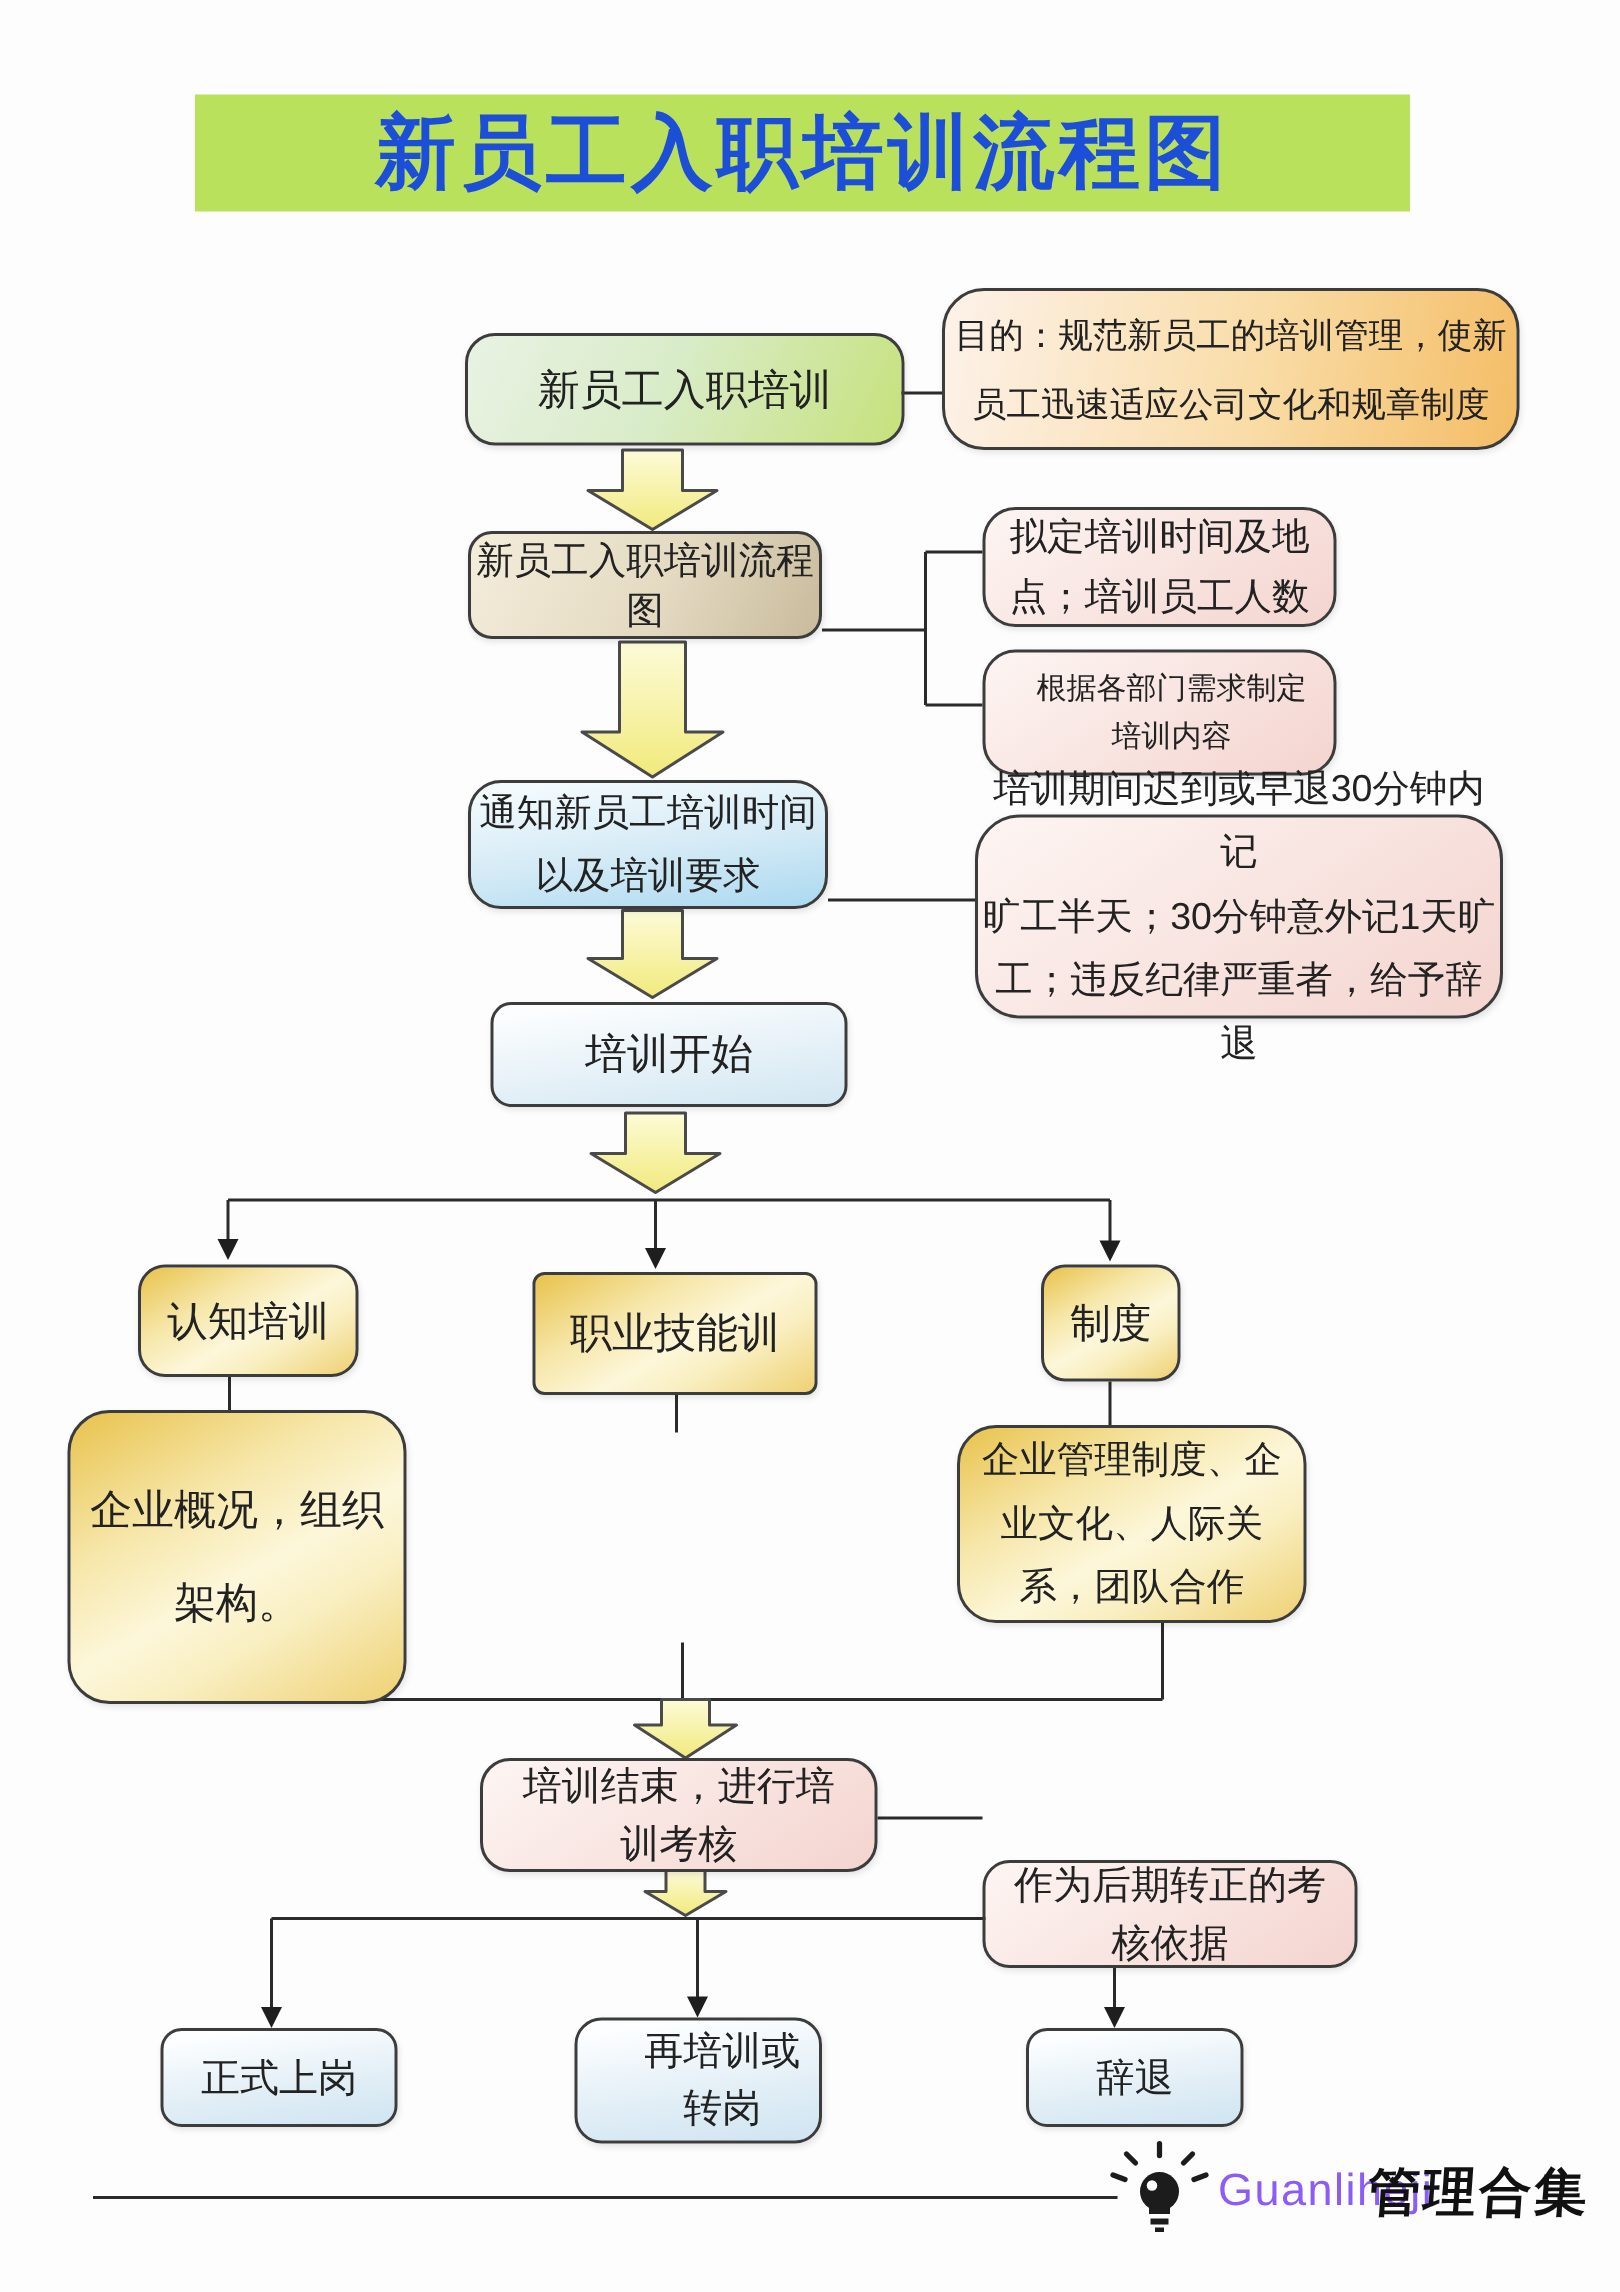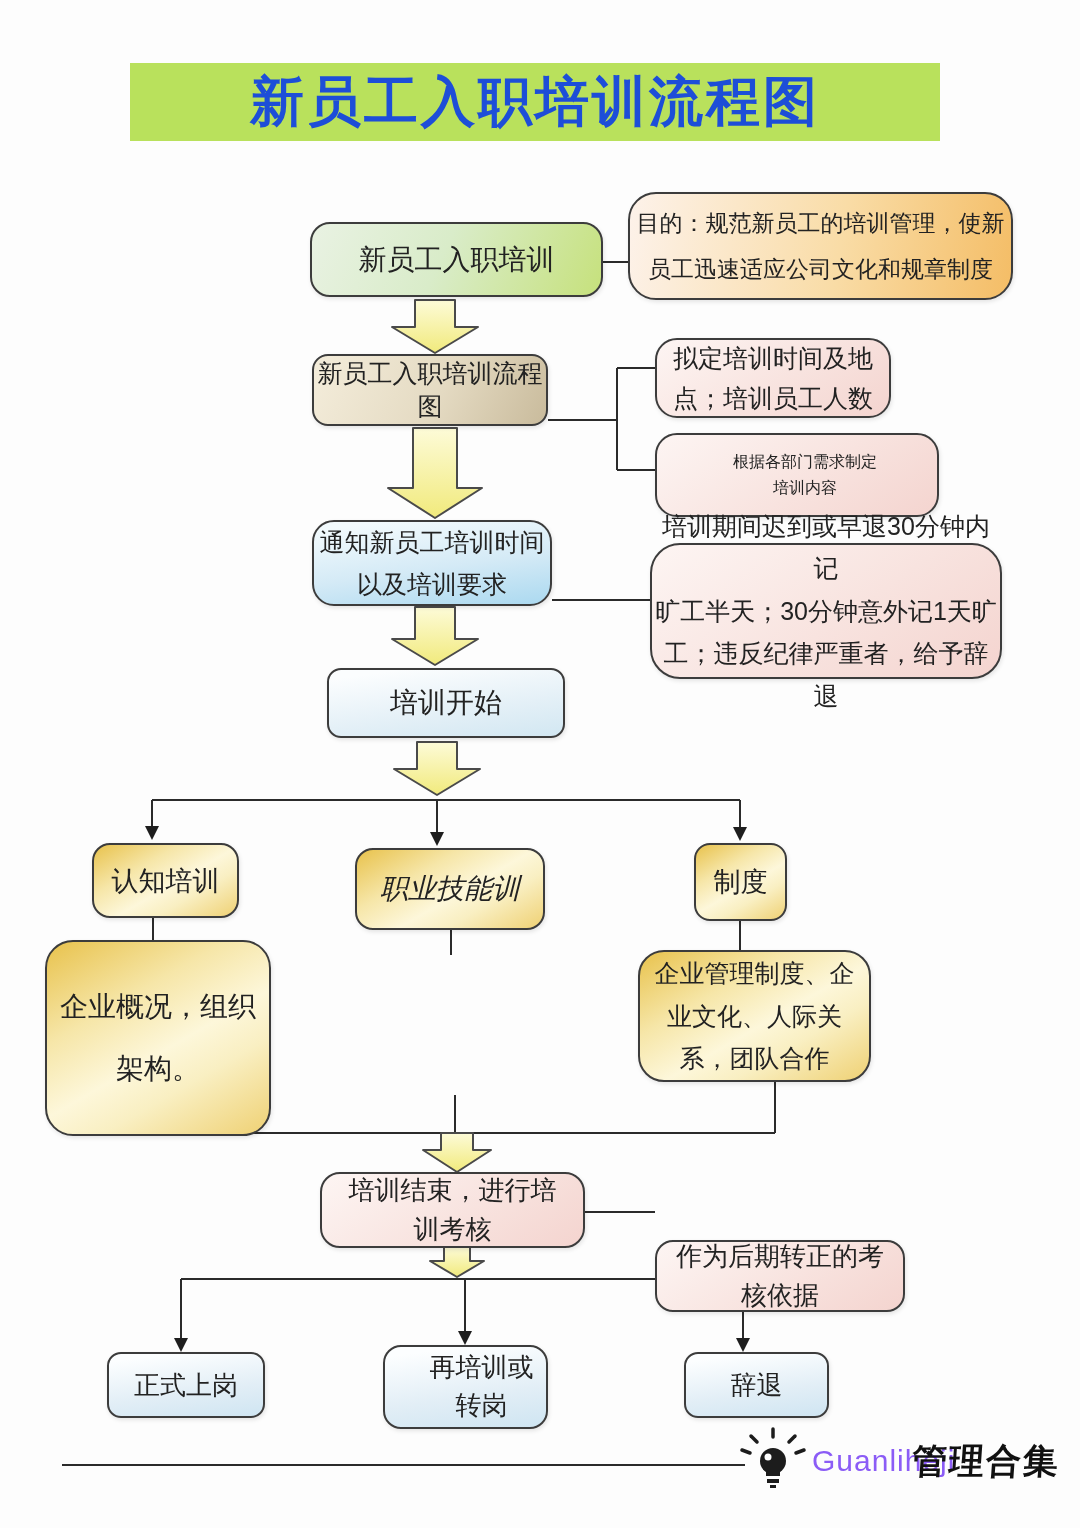--- a/index.html
+++ b/index.html
@@ -112,34 +112,34 @@
   <div class="box c-start pre" style="left:310px;top:222px;width:293px;height:75px;border-radius:20px;font-size:28px;">新员工入职培训</div>
 
   <div class="box c-orange pre" style="left:628px;top:192px;width:385px;height:108px;border-radius:28px;font-size:23px;line-height:2.0;">目的：规范新员工的培训管理，使新
 员工迅速适应公司文化和规章制度</div>
 
   <div class="box c-tan pre" style="left:312px;top:354px;width:236px;height:72px;border-radius:16px;font-size:25px;">新员工入职培训流程图</div>
 
   <div class="box c-pink pre" style="left:655px;top:338px;width:236px;height:80px;border-radius:22px;font-size:25px;line-height:1.6;">拟定培训时间及地
 点；培训员工人数</div>
 
-  <div class="box c-pink pre" style="left:655px;top:433px;width:284px;height:84px;border-radius:22px;font-size:16px;line-height:1.6;padding-left:16px;">根据各部门需求制定
+  <div class="box c-pink pre" style="left:655px;top:433px;width:236px;height:84px;border-radius:22px;font-size:20px;line-height:1.6;padding-left:16px;">根据各部门需求制定
 培训内容</div>
 
   <div class="box c-blue pre" style="left:312px;top:520px;width:240px;height:86px;border-radius:22px;font-size:25px;line-height:1.7;">通知新员工培训时间
 以及培训要求</div>
 
   <div class="box c-pink pre" style="left:650px;top:543px;width:352px;height:136px;border-radius:30px;font-size:25px;line-height:1.7;">培训期间迟到或早退30分钟内记
 旷工半天；30分钟意外记1天旷
 工；违反纪律严重者，给予辞退</div>
 
   <div class="box c-paleblue pre" style="left:327px;top:668px;width:238px;height:70px;border-radius:14px;font-size:28px;">培训开始</div>
 
   <div class="box c-gold pre" style="left:80px;top:843px;width:147px;height:75px;border-radius:18px;font-size:27px;margin-left:12px;">认知培训</div>
-  <div class="box c-gold pre" style="left:355px;top:848px;width:190px;height:82px;border-radius:18px;font-size:28px;font-style:italic;">职业技能训</div>
+  <div class="box c-gold pre" style="left:355px;top:848px;width:190px;height:82px;border-radius:8px;font-size:28px;">职业技能训</div>
   <div class="box c-gold pre" style="left:694px;top:843px;width:93px;height:78px;border-radius:16px;font-size:27px;">制度</div>
 
   <div class="box c-gold pre" style="left:45px;top:940px;width:226px;height:196px;border-radius:28px;font-size:28px;line-height:2.2;">企业概况，组织
 架构。</div>
   <div class="box c-pink pre" style="left:320px;top:1172px;width:265px;height:76px;border-radius:20px;font-size:26px;line-height:1.5;">培训结束，进行培
 训考核</div>
 
   <div class="box c-gold pre" style="left:638px;top:950px;width:233px;height:132px;border-radius:26px;font-size:25px;line-height:1.7;">企业管理制度、企
 业文化、人际关
 系，团队合作</div>

